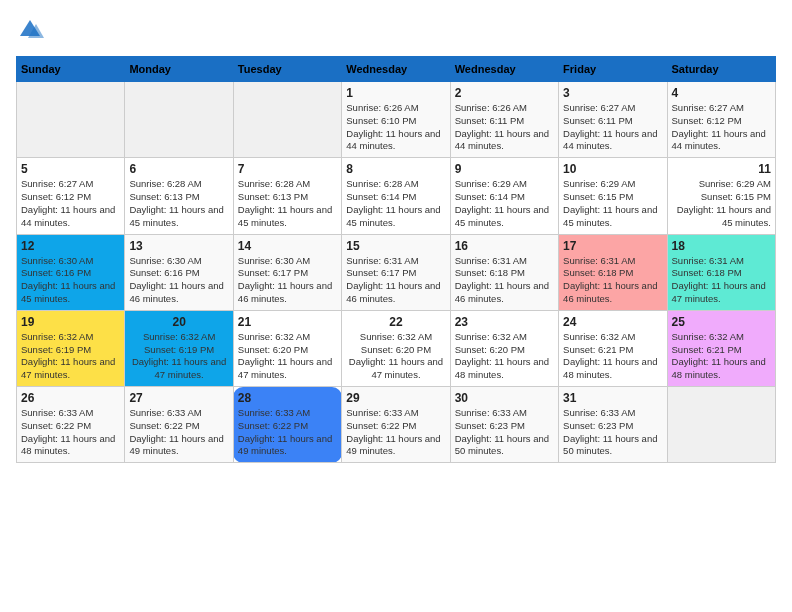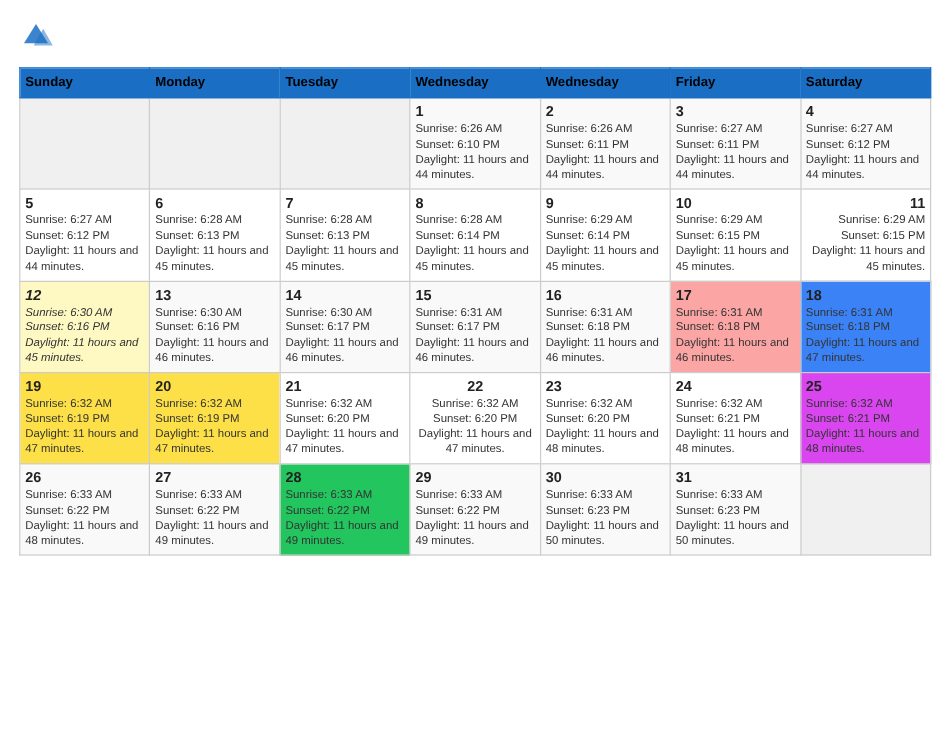--- a/index.html
+++ b/index.html
@@ -195,21 +195,21 @@
 Daylight: 11 hours and 45 minutes.</div>
         </td>
         <td style="background: rgb(255, 255, 255); text-align: right;">
           <div class="day-number">11</div>
           <div class="day-info" style="white-space: pre-line;">Sunrise: 6:29 AM
 Sunset: 6:15 PM
 Daylight: 11 hours and 45 minutes.</div>
         </td>
       </tr>
       <tr>
-        <td style="background: #fef9c3; font-style: italic;">
+        <td style="background: #0ea5e9;">
           <div class="day-number">12</div>
           <div class="day-info" style="white-space: pre-line;">Sunrise: 6:30 AM
 Sunset: 6:16 PM
 Daylight: 11 hours and 45 minutes.</div>
         </td>
         <td style="background: rgb(249, 249, 249);">
           <div class="day-number">13</div>
           <div class="day-info" style="white-space: pre-line;">Sunrise: 6:30 AM
 Sunset: 6:16 PM
 Daylight: 11 hours and 46 minutes.</div>
@@ -231,35 +231,35 @@
           <div class="day-info" style="white-space: pre-line;">Sunrise: 6:31 AM
 Sunset: 6:18 PM
 Daylight: 11 hours and 46 minutes.</div>
         </td>
         <td style="background: #fca5a5;">
           <div class="day-number">17</div>
           <div class="day-info" style="white-space: pre-line;">Sunrise: 6:31 AM
 Sunset: 6:18 PM
 Daylight: 11 hours and 46 minutes.</div>
         </td>
-        <td style="background: #3b82f6;">
+        <td style="background: #5eead4;">
           <div class="day-number">18</div>
           <div class="day-info" style="white-space: pre-line;">Sunrise: 6:31 AM
 Sunset: 6:18 PM
 Daylight: 11 hours and 47 minutes.</div>
         </td>
       </tr>
       <tr>
         <td style="background: #fde047;">
           <div class="day-number">19</div>
           <div class="day-info" style="white-space: pre-line;">Sunrise: 6:32 AM
 Sunset: 6:19 PM
 Daylight: 11 hours and 47 minutes.</div>
         </td>
-        <td style="background: #fde047;">
+        <td style="background: #0ea5e9; text-align: center;">
           <div class="day-number">20</div>
           <div class="day-info" style="white-space: pre-line;">Sunrise: 6:32 AM
 Sunset: 6:19 PM
 Daylight: 11 hours and 47 minutes.</div>
         </td>
         <td style="background: rgb(255, 255, 255);">
           <div class="day-number">21</div>
           <div class="day-info" style="white-space: pre-line;">Sunrise: 6:32 AM
 Sunset: 6:20 PM
 Daylight: 11 hours and 47 minutes.</div>
@@ -275,41 +275,41 @@
           <div class="day-info" style="white-space: pre-line;">Sunrise: 6:32 AM
 Sunset: 6:20 PM
 Daylight: 11 hours and 48 minutes.</div>
         </td>
         <td style="background: rgb(255, 255, 255);">
           <div class="day-number">24</div>
           <div class="day-info" style="white-space: pre-line;">Sunrise: 6:32 AM
 Sunset: 6:21 PM
 Daylight: 11 hours and 48 minutes.</div>
         </td>
-        <td style="background: #d946ef;">
+        <td style="background: #f0abfc;">
           <div class="day-number">25</div>
           <div class="day-info" style="white-space: pre-line;">Sunrise: 6:32 AM
 Sunset: 6:21 PM
 Daylight: 11 hours and 48 minutes.</div>
         </td>
       </tr>
       <tr>
         <td style="background: rgb(249, 249, 249);">
           <div class="day-number">26</div>
           <div class="day-info" style="white-space: pre-line;">Sunrise: 6:33 AM
 Sunset: 6:22 PM
 Daylight: 11 hours and 48 minutes.</div>
         </td>
         <td style="background: rgb(249, 249, 249);">
           <div class="day-number">27</div>
           <div class="day-info" style="white-space: pre-line;">Sunrise: 6:33 AM
 Sunset: 6:22 PM
 Daylight: 11 hours and 49 minutes.</div>
         </td>
-        <td style="background: #22c55e;">
+        <td style="background: #3b82f6; border-radius: 10px;">
           <div class="day-number">28</div>
           <div class="day-info" style="white-space: pre-line;">Sunrise: 6:33 AM
 Sunset: 6:22 PM
 Daylight: 11 hours and 49 minutes.</div>
         </td>
         <td style="background: rgb(249, 249, 249);">
           <div class="day-number">29</div>
           <div class="day-info" style="white-space: pre-line;">Sunrise: 6:33 AM
 Sunset: 6:22 PM
 Daylight: 11 hours and 49 minutes.</div>

